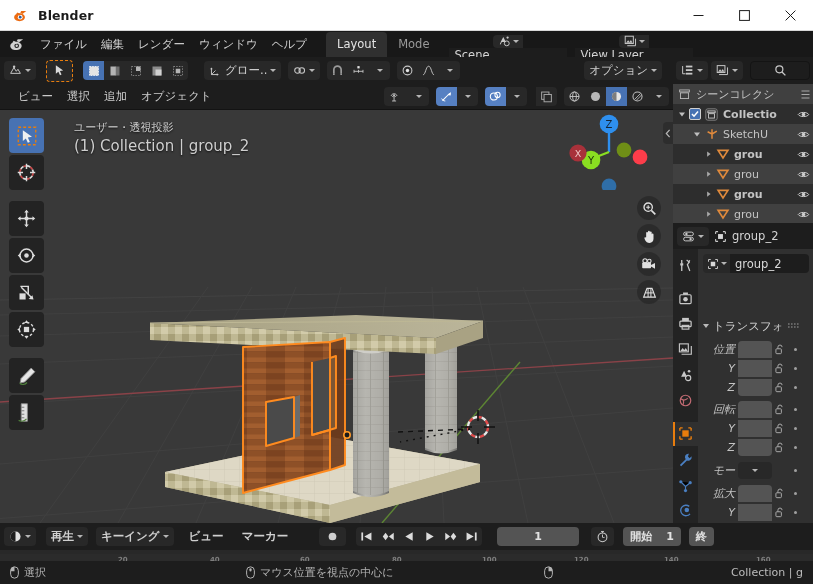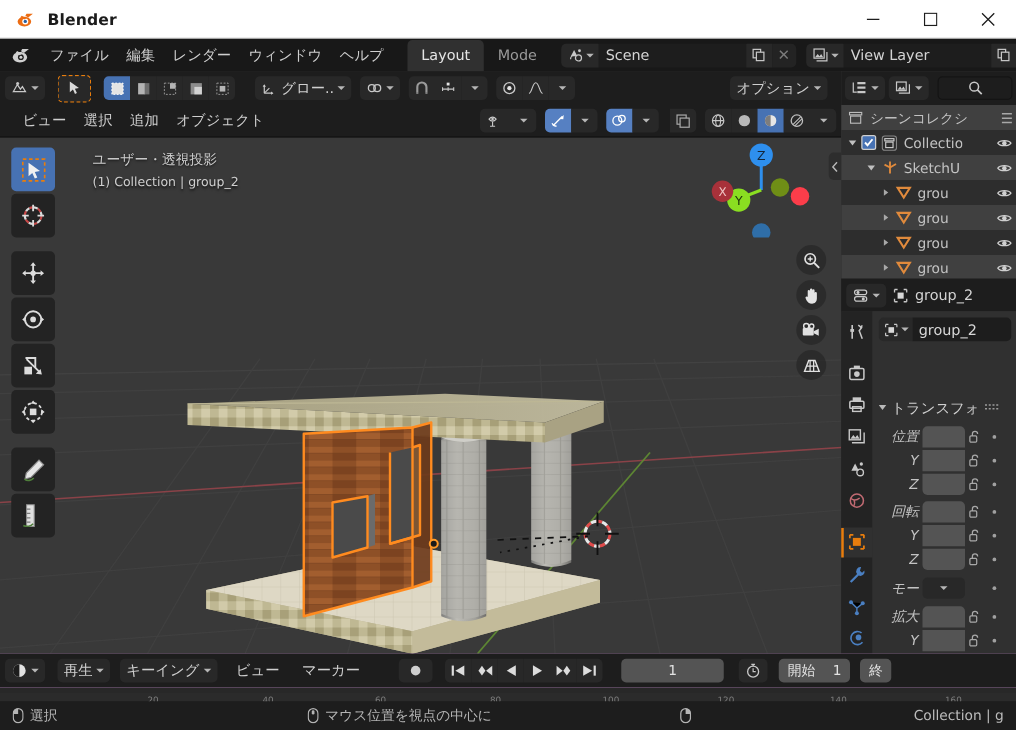--- a/index.html
+++ b/index.html
@@ -32,21 +32,21 @@
   .blender-logo { width: 18px; height: 18px; margin: 0 7px 0 8px; flex: none; }
   .menu-item {
     font-size: 11.5px; color: #cfcfcf; padding: 3px 7px; white-space: nowrap;
     border-radius: 3px;
   }
   .ws-tabs { display: flex; align-items: center; margin-left: 12px; height: 26px; }
   .ws-tab {
     font-size: 11.5px; color: #9a9a9a; padding: 5px 11px 6px; white-space: nowrap;
   }
   .ws-tab.active { color: #e4e4e4; background: #303030; border-radius: 4px 4px 0 0; }
-  .id-block { display: flex; align-items: center; margin-left: 8px; height: 19px; }
+  .id-block { display: flex; align-items: center; margin-left: 8px; height: 19px; flex-direction: column; }
   .id-pick {
     background: #282828; border-radius: 4px 0 0 4px; height: 19px;
     display: flex; align-items: center; padding: 0 4px 0 5px; gap: 2px;
   }
   .id-name {
     background: #1d1d1d; height: 19px; display: flex; align-items: center;
     padding: 0 6px; font-size: 11.5px; color: #d4d4d4; min-width: 118px;
   }
   .id-copy {
     background: #282828; width: 21px; height: 19px; display: flex;
@@ -91,21 +91,21 @@
   .menu-flat { font-size: 11.5px; color: #cfcfcf; padding: 2px 7px; white-space: nowrap; }
 
   .vp-canvas {
     position: absolute; left: 0; top: 53px; width: 673px; height: 413px;
     overflow: hidden;
   }
   .vp-text {
     position: absolute; left: 74px; top: 8px; font-size: 11px; color: #d0d0d0;
     line-height: 19px; text-shadow: 0 1px 2px rgba(0,0,0,.75); pointer-events: none;
   }
-  .vp-text .l2 { font-size: 10px; color: #cfcfcf; }
+  .vp-text .l2 { font-size: 15px; color: #cfcfcf; }
 
   
   .toolcol {
     position: absolute; left: 9px; top: 8px; width: 35px;
     display: flex; flex-direction: column; gap: 2px;
   }
   .toolbtn {
     width: 35px; height: 35px; background: #232323; border-radius: 4px;
     display: flex; align-items: center; justify-content: center;
   }
@@ -139,21 +139,21 @@
   .ol-search {
     background: #1d1d1d; border: 1px solid #141414; border-radius: 4px;
     height: 19px; flex: 1; display: flex; align-items: center;
     justify-content: center; margin-left: 4px;
   }
   .ol-rows { font-size: 11px; color: #c3c3c3; }
   .ol-row {
     height: 20px; display: flex; align-items: center; padding-right: 3px;
     white-space: nowrap; overflow: hidden;
   }
-  .ol-row.alt { background: #2d2d2d; }
+  .ol-row.alt { background: #2d2d2d; font-weight: bold; }
   .ol-row .eye { margin-left: auto; flex: none; }
   .ol-label { overflow: hidden; text-overflow: clip; }
 
   
   .props {
     position: absolute; left: 673px; top: 223px; width: 140px; height: 300px;
     background: #303030;
   }
   .pr-header {
     height: 26px; background: #1d1d1d; display: flex; align-items: center;
@@ -194,21 +194,22 @@
   .xdot { width: 8px; flex: none; display: flex; align-items: center;
           justify-content: center; }
   .xdot i { width: 3px; height: 3px; border-radius: 50%; background: #a0a0a0;
             display: block; }
   .xdrop { width: 34px; height: 17px; background: #282828; border-radius: 4px;
            display: flex; align-items: center; justify-content: center; flex: none; }
 
   
   .timeline {
     position: absolute; left: 0; top: 523px; width: 813px; height: 38px;
-    background: #f0abfc;
+    background: #0369a1;
+    font-weight: bold;
   }
   .tl-header {
     height: 27px; background: #1d1d1d; display: flex; align-items: center;
     padding: 0 4px; gap: 4px;
   }
   .tl-frame {
     background: #545454; border-radius: 4px; height: 19px; width: 82px;
     display: flex; align-items: center; justify-content: center;
     font-size: 11px; color: #e2e2e2;
   }

